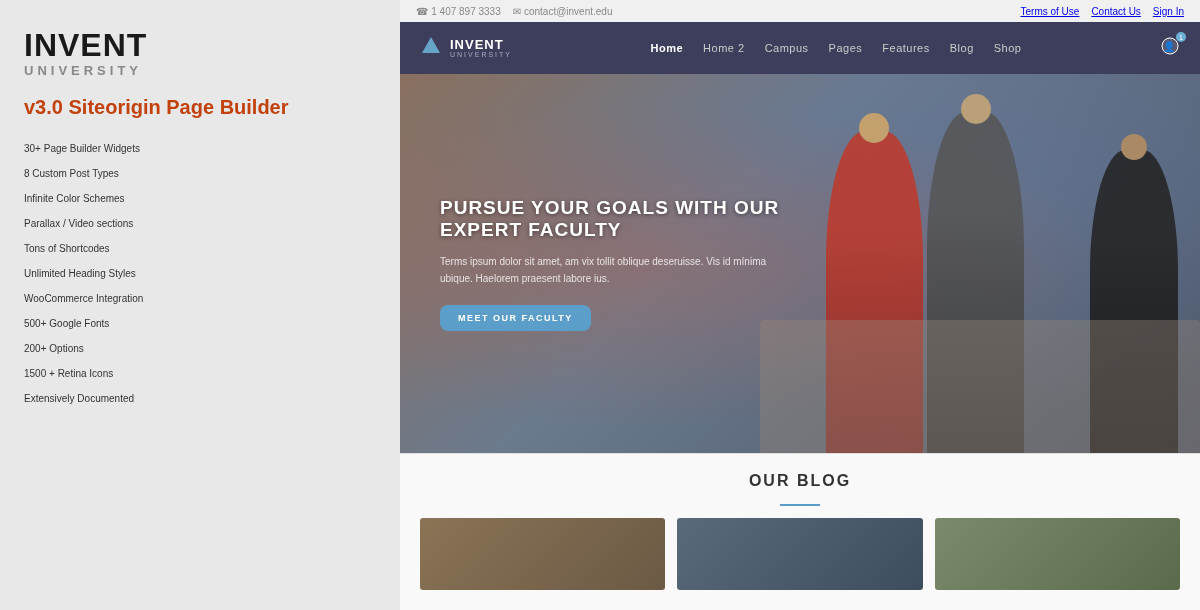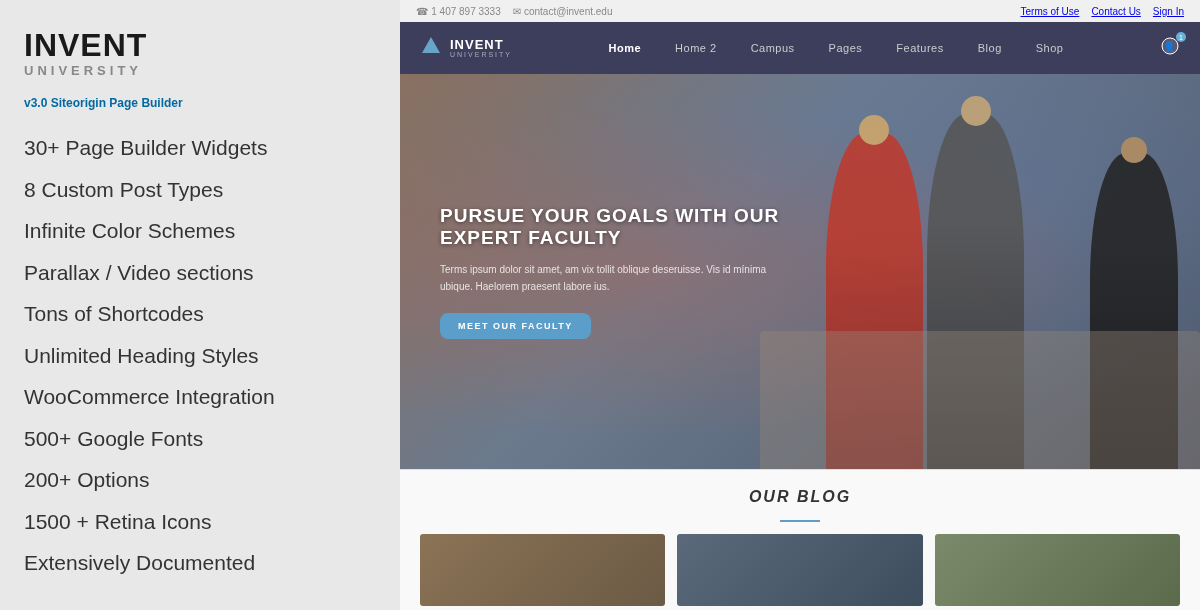--- a/index.html
+++ b/index.html
@@ -32,35 +32,35 @@
 
     .brand-subtitle {
       font-size: 13px;
       font-weight: 600;
       color: #888;
       letter-spacing: 4px;
       margin-bottom: 18px;
     }
 
     .version-line {
-      font-size: 12px;
+      font-size: 20px;
       font-weight: 700;
-      color: #0369a1;
+      color: #c2410c;
       margin-bottom: 18px;
     }
 
     .features-list {
       list-style: none;
       display: flex;
       flex-direction: column;
       gap: 2px;
     }
 
     .features-list li {
-      font-size: 21px;
+      font-size: 10px;
       color: #333;
       padding: 4px 0;
       line-height: 1.5;
     }
 
     
     .right-panel {
       flex: 1;
       background: #f5f5f5;
       display: flex;
@@ -127,21 +127,21 @@
 
     .navbar-brand-sub {
       color: #aab;
       font-size: 7px;
       letter-spacing: 2px;
     }
 
     .navbar-nav {
       display: flex;
       align-items: flex-start;
-      gap: 34px;
+      gap: 20px;
     }
 
     .navbar-nav a {
       color: #ccc;
       font-size: 11px;
       text-decoration: none;
       letter-spacing: 0.5px;
     }
 
     .navbar-nav a.active {
@@ -224,23 +224,22 @@
       letter-spacing: 1.5px;
       padding: 8px 18px;
       border: none;
       cursor: pointer;
       border-radius: 8px;
     }
 
     
     .blog-section {
       background: #f9f9f9;
-      padding: 18px 20px 4px;
+      padding: 18px 20px 20px;
       border-top: 1px solid #e0e0e0;
-      font-style: italic;
     }
 
     .blog-title {
       text-align: center;
       font-size: 16px;
       font-weight: 700;
       color: #333;
       letter-spacing: 2px;
       margin-bottom: 14px;
       text-transform: uppercase;

